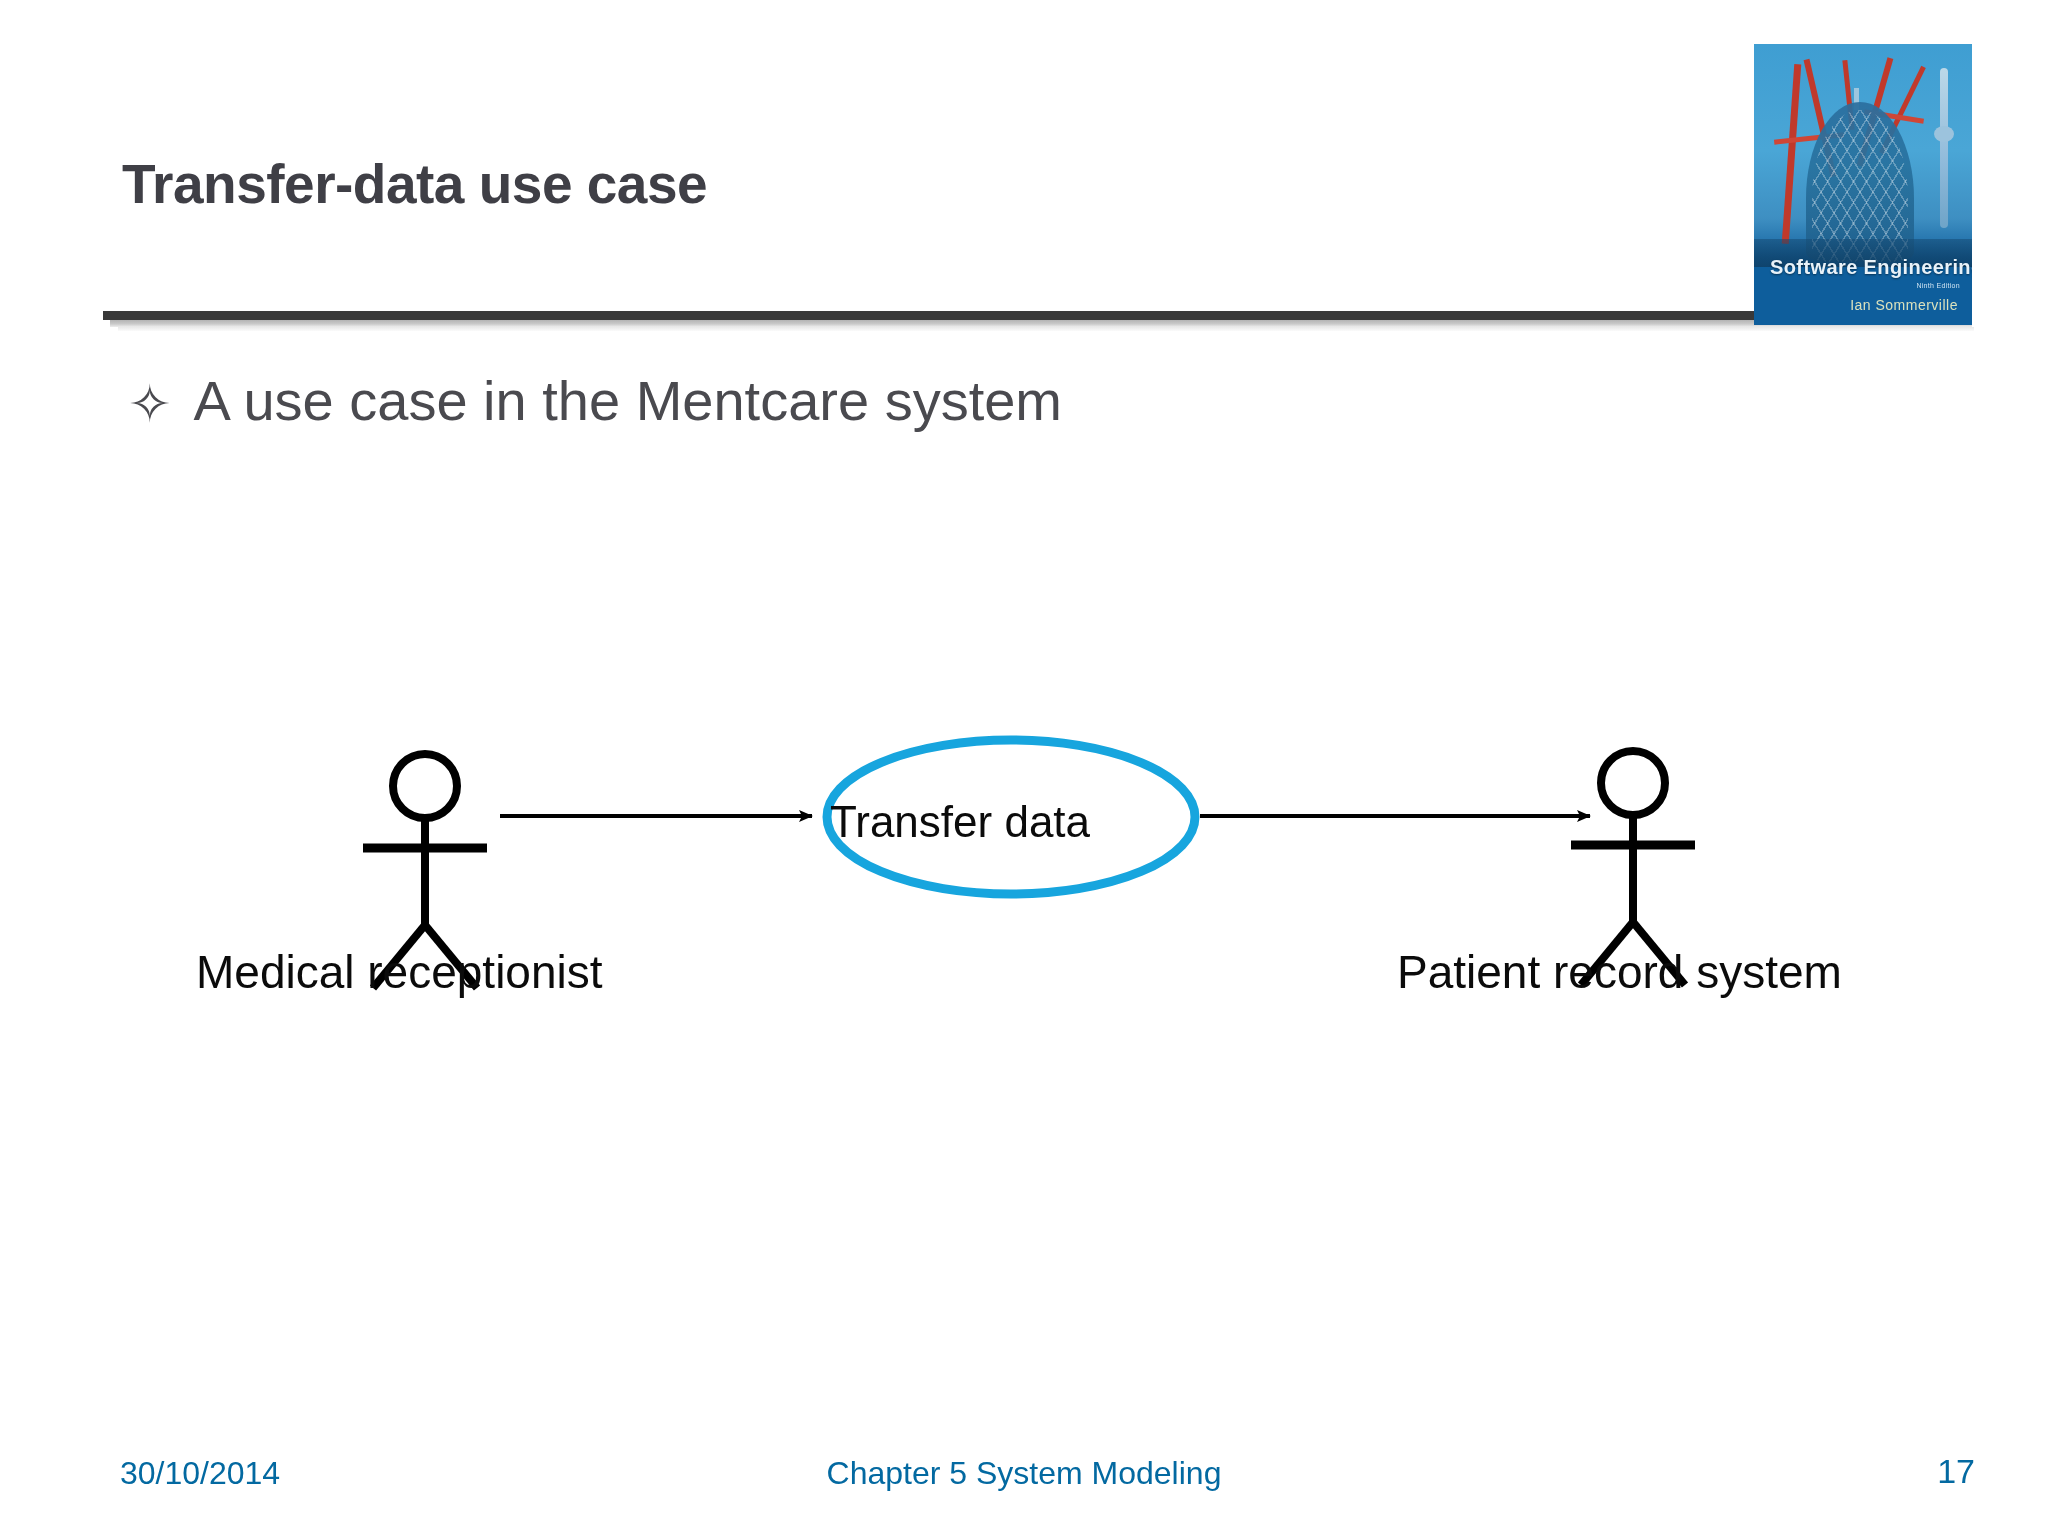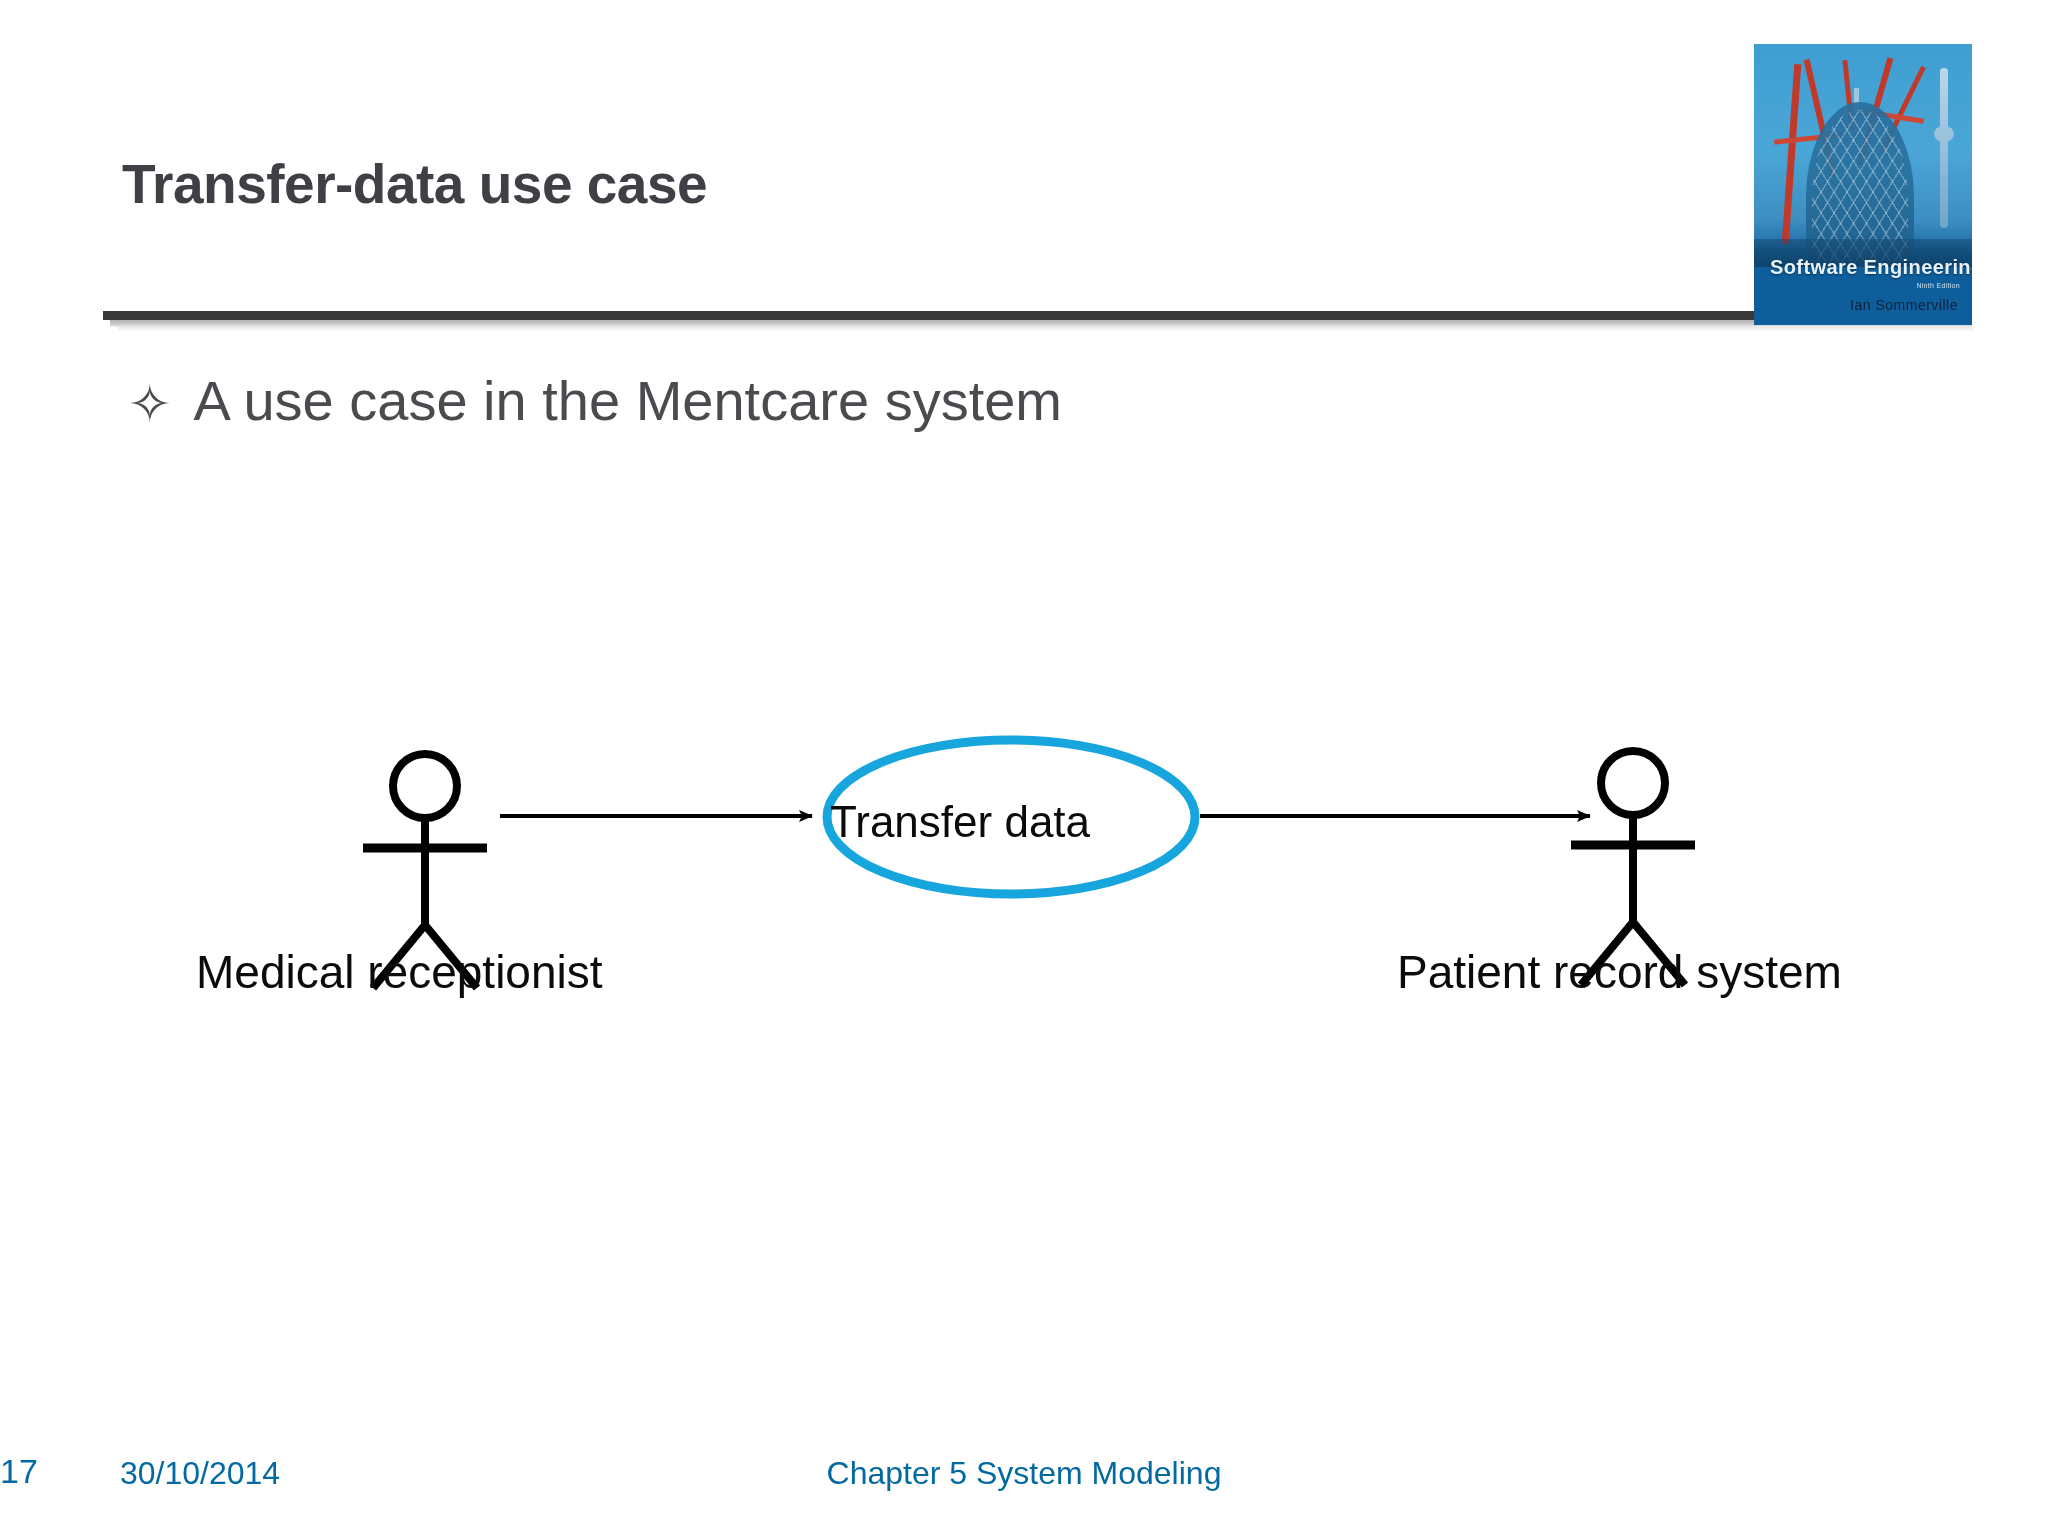--- a/index.html
+++ b/index.html
@@ -161,21 +161,21 @@
     font-size: 7px;
     color: #cfe4f2;
     text-align: right;
     letter-spacing: 0.3px;
   }
   .bc-author {
     position: absolute;
     right: 14px;
     bottom: 12px;
     font-size: 14px;
-    color: #0f172a;
+    color: #fef9c3;
     letter-spacing: 0.5px;
     opacity: 0.85;
     white-space: nowrap;
   }
 
   
   #bullet-row {
     position: absolute;
     left: 128px;
     top: 372px;
@@ -229,21 +229,21 @@
 
   
   .footer-text {
     position: absolute;
     font-size: 32px;
     color: #0369a1;
     white-space: nowrap;
   }
   #footer-date { left: 120px; top: 1455px; }
   #footer-center { left: 0; top: 1455px; width: 2048px; text-align: center; }
-  #footer-page { left: 0; top: 1452px; width: 1975px; text-align: left; font-size: 34px; }
+  #footer-page { left: 0; top: 1452px; width: 1975px; text-align: right; font-size: 34px; }
 </style>
 </head>
 <body>
 
 <div id="slide">
 
   <div id="slide-title">Transfer-data use case</div>
 
   <div id="title-rule"></div>
   <div id="title-rule-shadow"></div>

